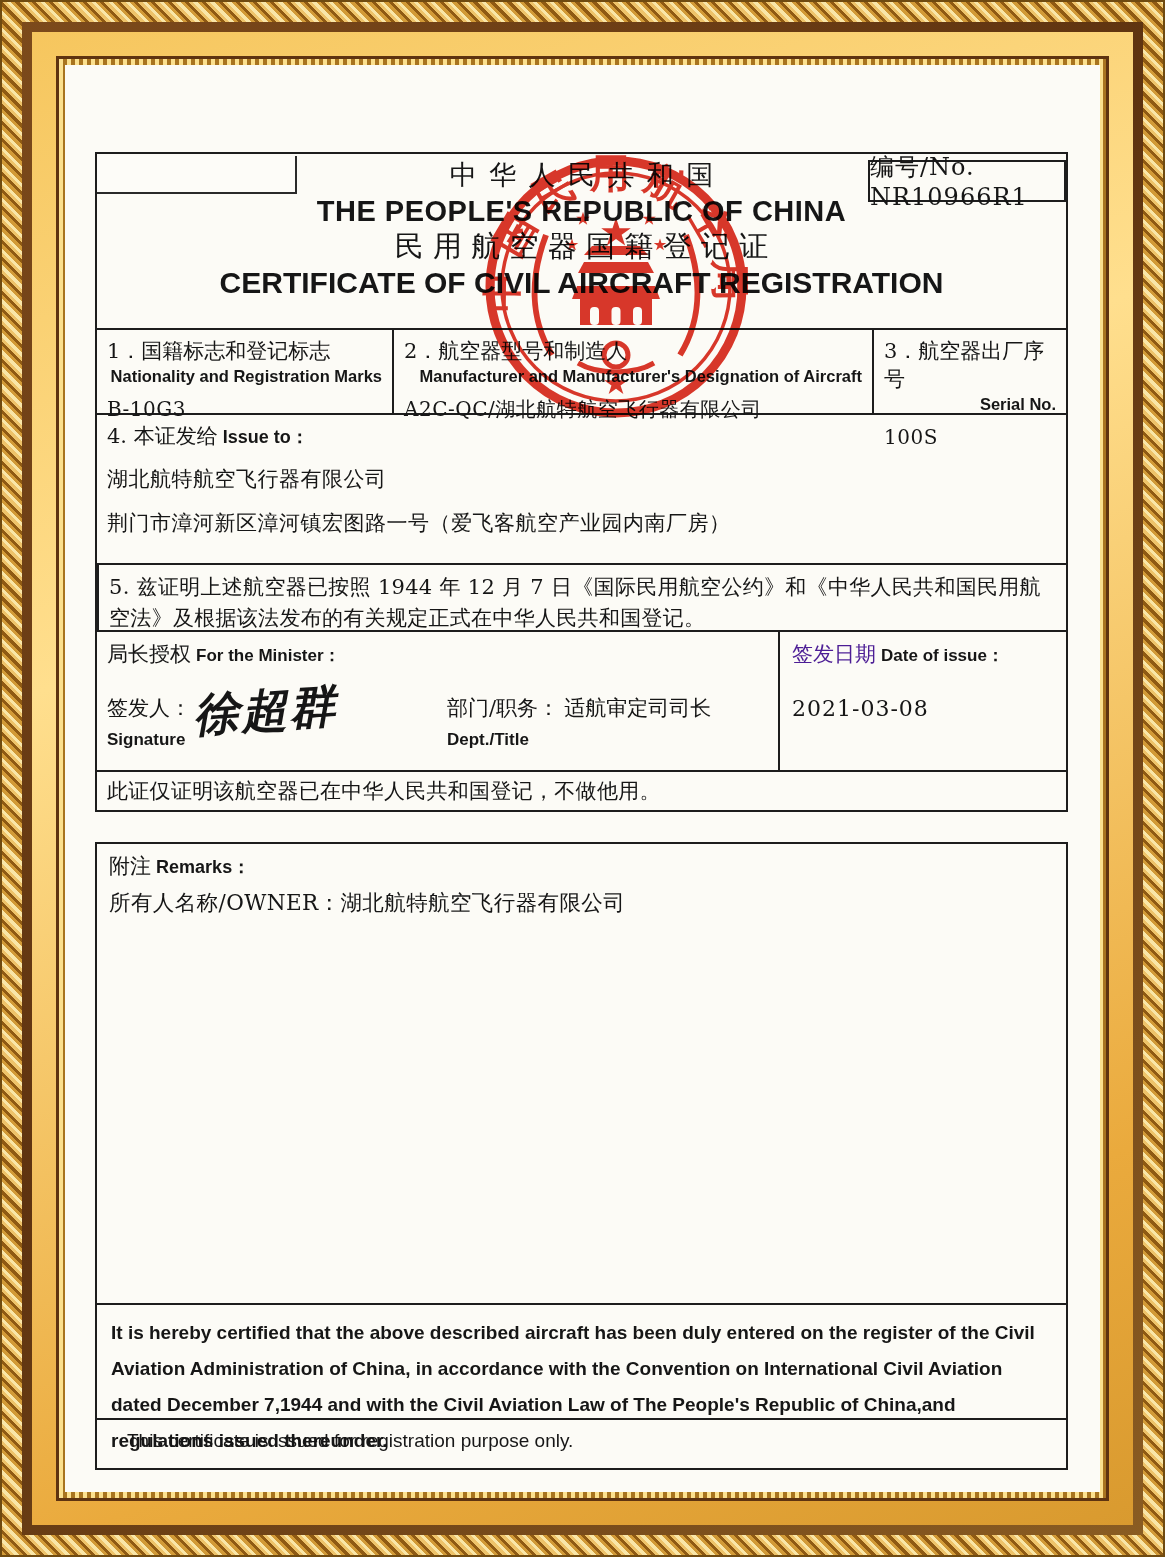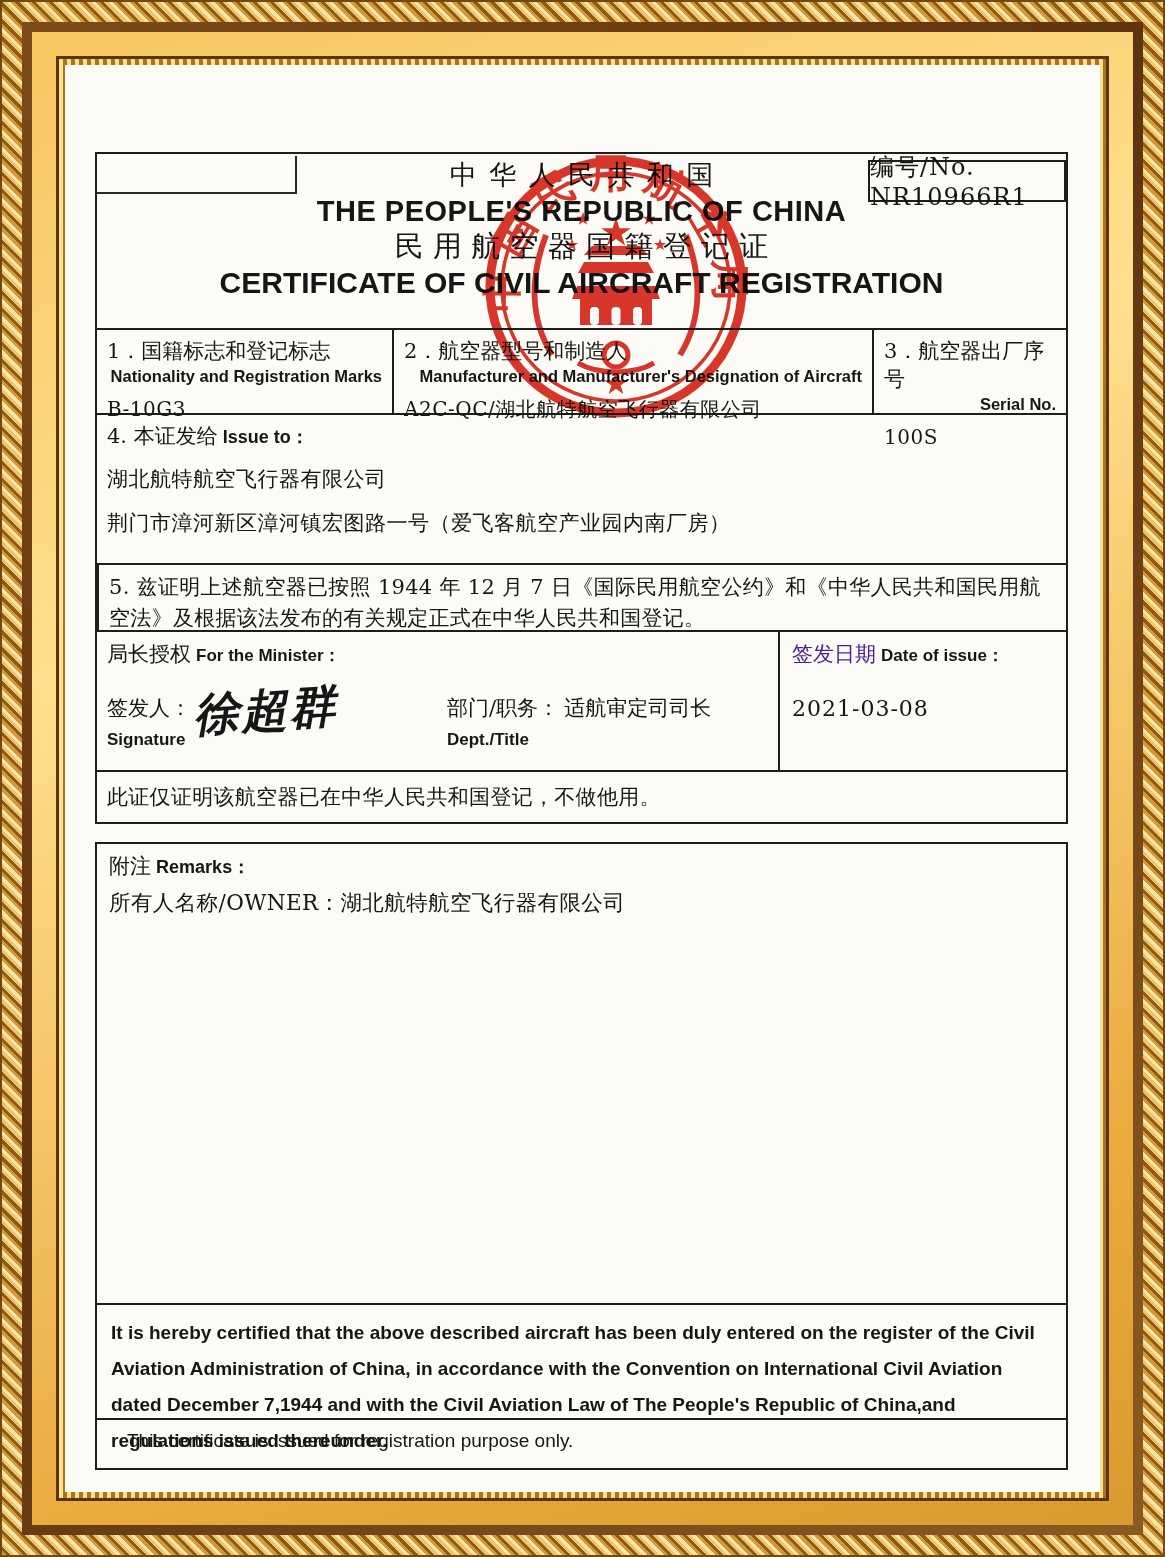--- a/index.html
+++ b/index.html
@@ -48,21 +48,21 @@
   .r-sec5 { height:67px; display:block; }
   .sec5-text { font-size:21px; line-height:31px; letter-spacing:.3px; }
 
   .r-min { height:140px; padding:0; }
   .min-left { position:relative; flex:1; }
   .min-right { position:relative; width:288px; border-left:2px solid #1d1d1d; }
   .pos { position:absolute; }
   .sig { font-size:46px; font-style:italic; font-weight:600; transform:rotate(-4deg); letter-spacing:2px; white-space:nowrap; }
   .date-val { font-size:22px; letter-spacing:1px; }
 
-  .r-note { height:52px; align-items:center; }
+  .r-note { height:40px; align-items:center; }
   .note-text { font-size:21px; letter-spacing:.3px; }
 
   
   .remarks { position:absolute; left:30px; top:777px; width:973px; height:463px; border:2px solid #1d1d1d; padding:8px 12px; }
   .remark-line { font-size:21.5px; line-height:45px; letter-spacing:.4px; }
   .cert-box { position:absolute; left:30px; top:1238px; width:973px; height:117px; border:2px solid #1d1d1d; padding:10px 14px;
               font-family:"Liberation Sans","DejaVu Sans",sans-serif; font-weight:bold; font-size:19px; line-height:36px; }
   .purpose-box { position:absolute; left:30px; top:1353px; width:973px; height:52px; border:2px solid #1d1d1d; padding:10px 30px;
               font-family:"Liberation Sans","DejaVu Sans",sans-serif; font-weight:normal; font-size:19px; }
 

